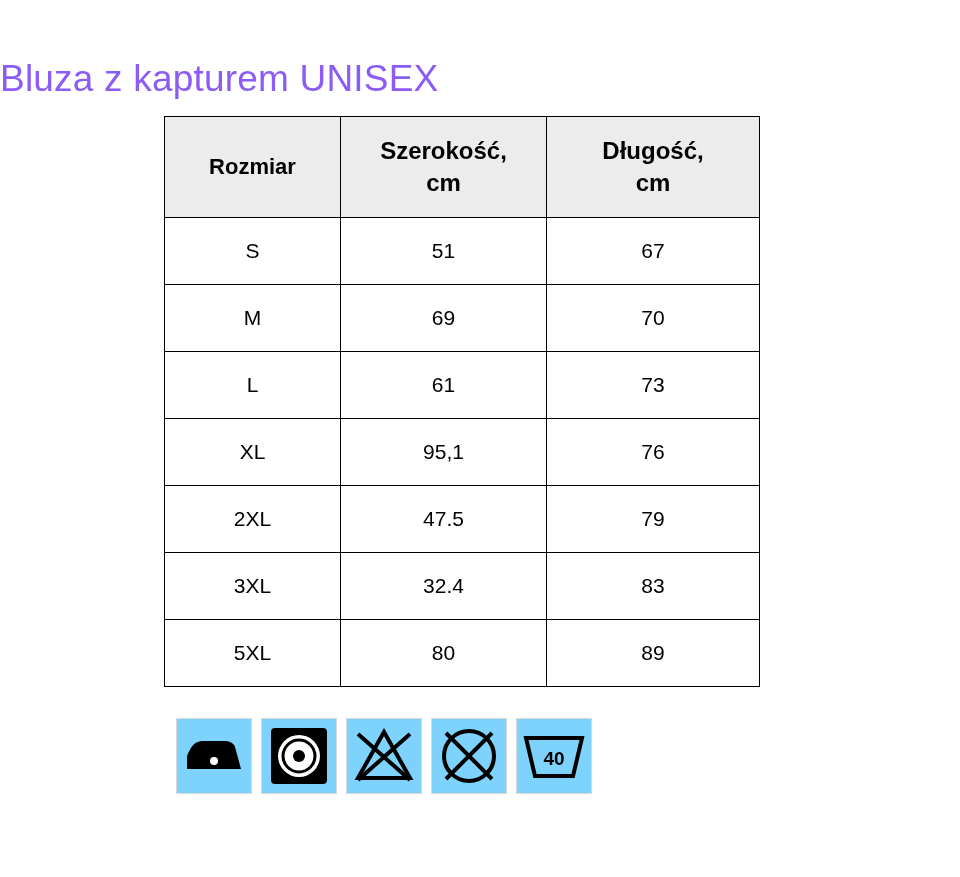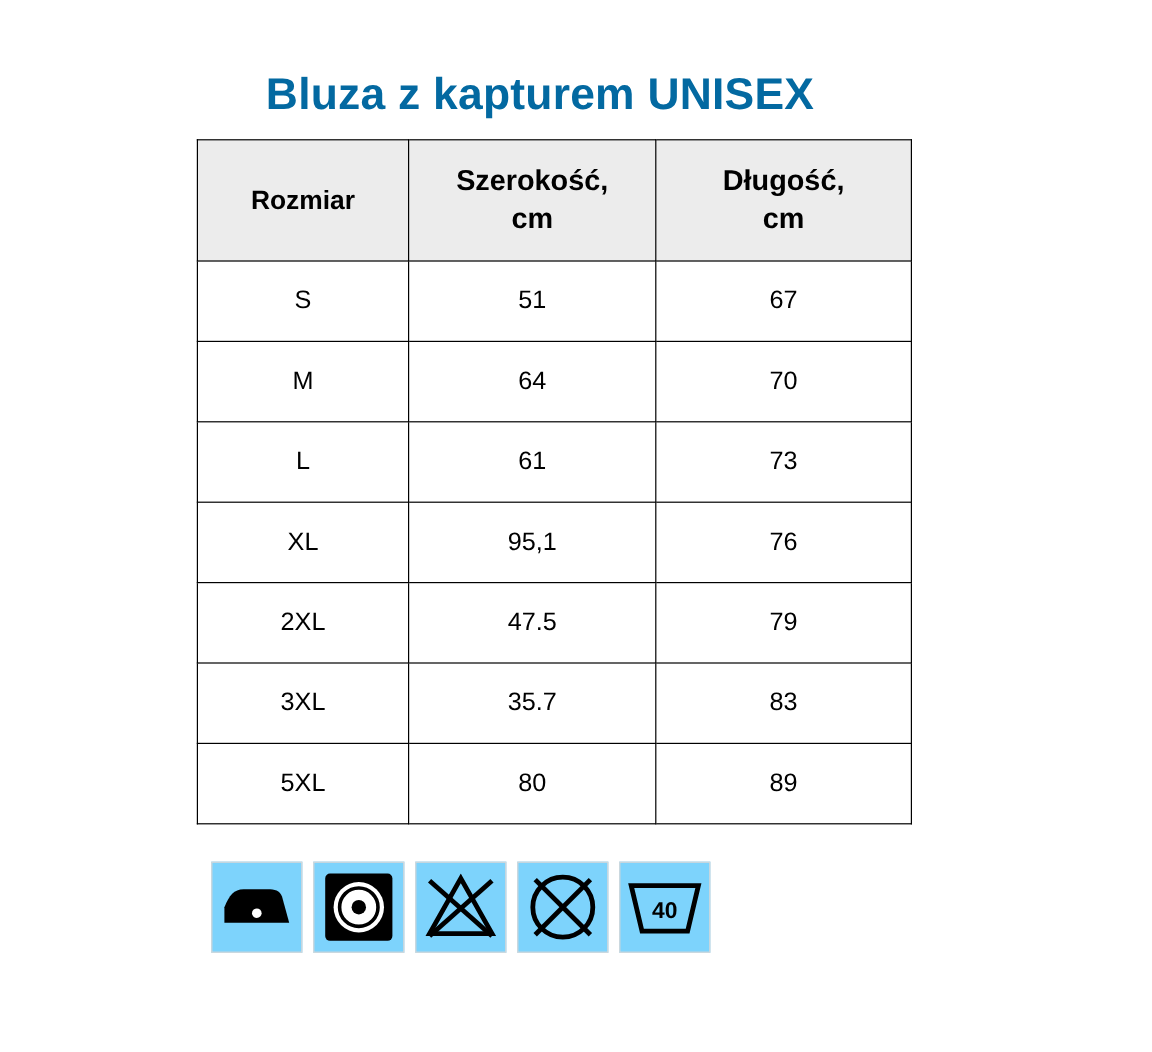--- a/index.html
+++ b/index.html
@@ -18,25 +18,25 @@
     position: relative;
     width: 960px;
     height: 877px;
     box-sizing: border-box;
   }
   .title {
     position: absolute;
     top: 58px;
     left: 0;
     width: 900px;
-    text-align: center;
+    text-align: left;
     font-size: 37px;
-    font-weight: bold;
+    font-weight: normal;
     letter-spacing: 0.2px;
-    color: #0369a1;
+    color: #8b5cf6;
   }
   .size-table {
     position: absolute;
     top: 116px;
     left: 164px;
     width: 556px;
     border-collapse: collapse;
     table-layout: fixed;
   }
   .size-table th,
@@ -109,41 +109,41 @@
       </tr>
     </thead>
     <tbody>
       <tr>
         <td>S</td>
         <td>51</td>
         <td>67</td>
       </tr>
       <tr>
         <td>M</td>
-        <td>64</td>
+        <td>69</td>
         <td>70</td>
       </tr>
       <tr>
         <td>L</td>
         <td>61</td>
         <td>73</td>
       </tr>
       <tr>
         <td>XL</td>
         <td>95,1</td>
         <td>76</td>
       </tr>
       <tr>
         <td>2XL</td>
         <td>47.5</td>
         <td>79</td>
       </tr>
       <tr>
         <td>3XL</td>
-        <td>35.7</td>
+        <td>32.4</td>
         <td>83</td>
       </tr>
       <tr>
         <td>5XL</td>
         <td>80</td>
         <td>89</td>
       </tr>
     </tbody>
   </table>
 

